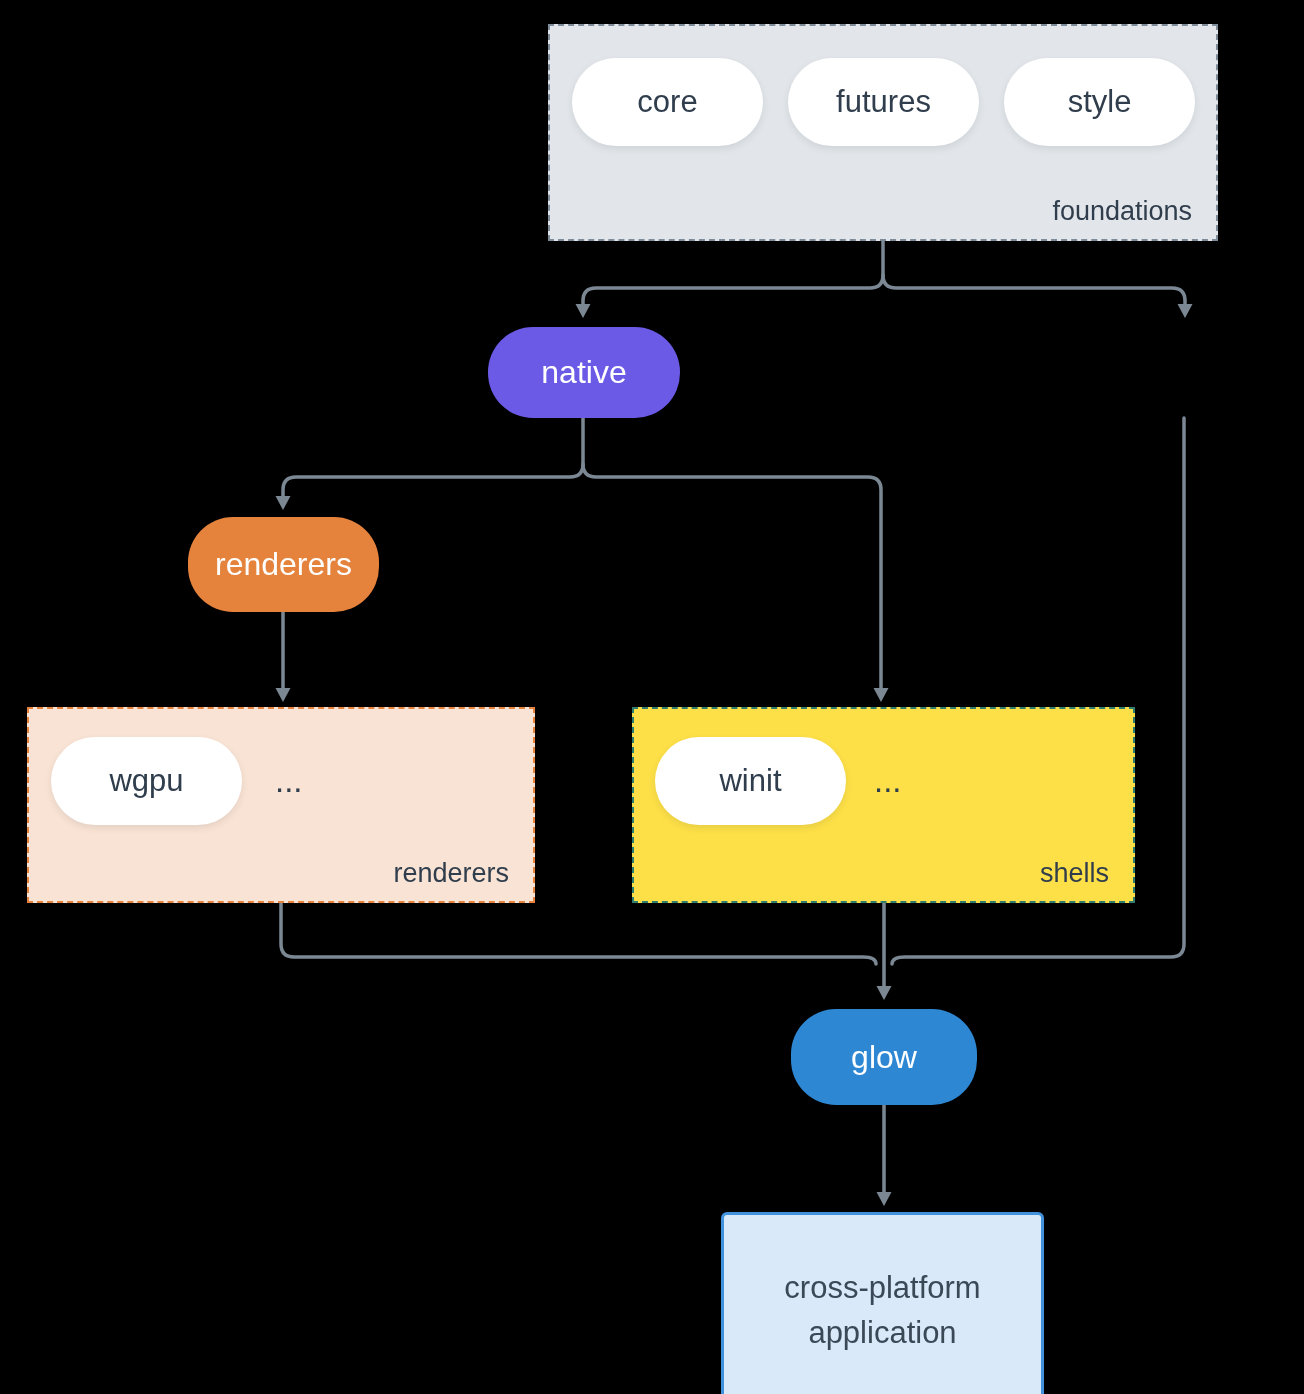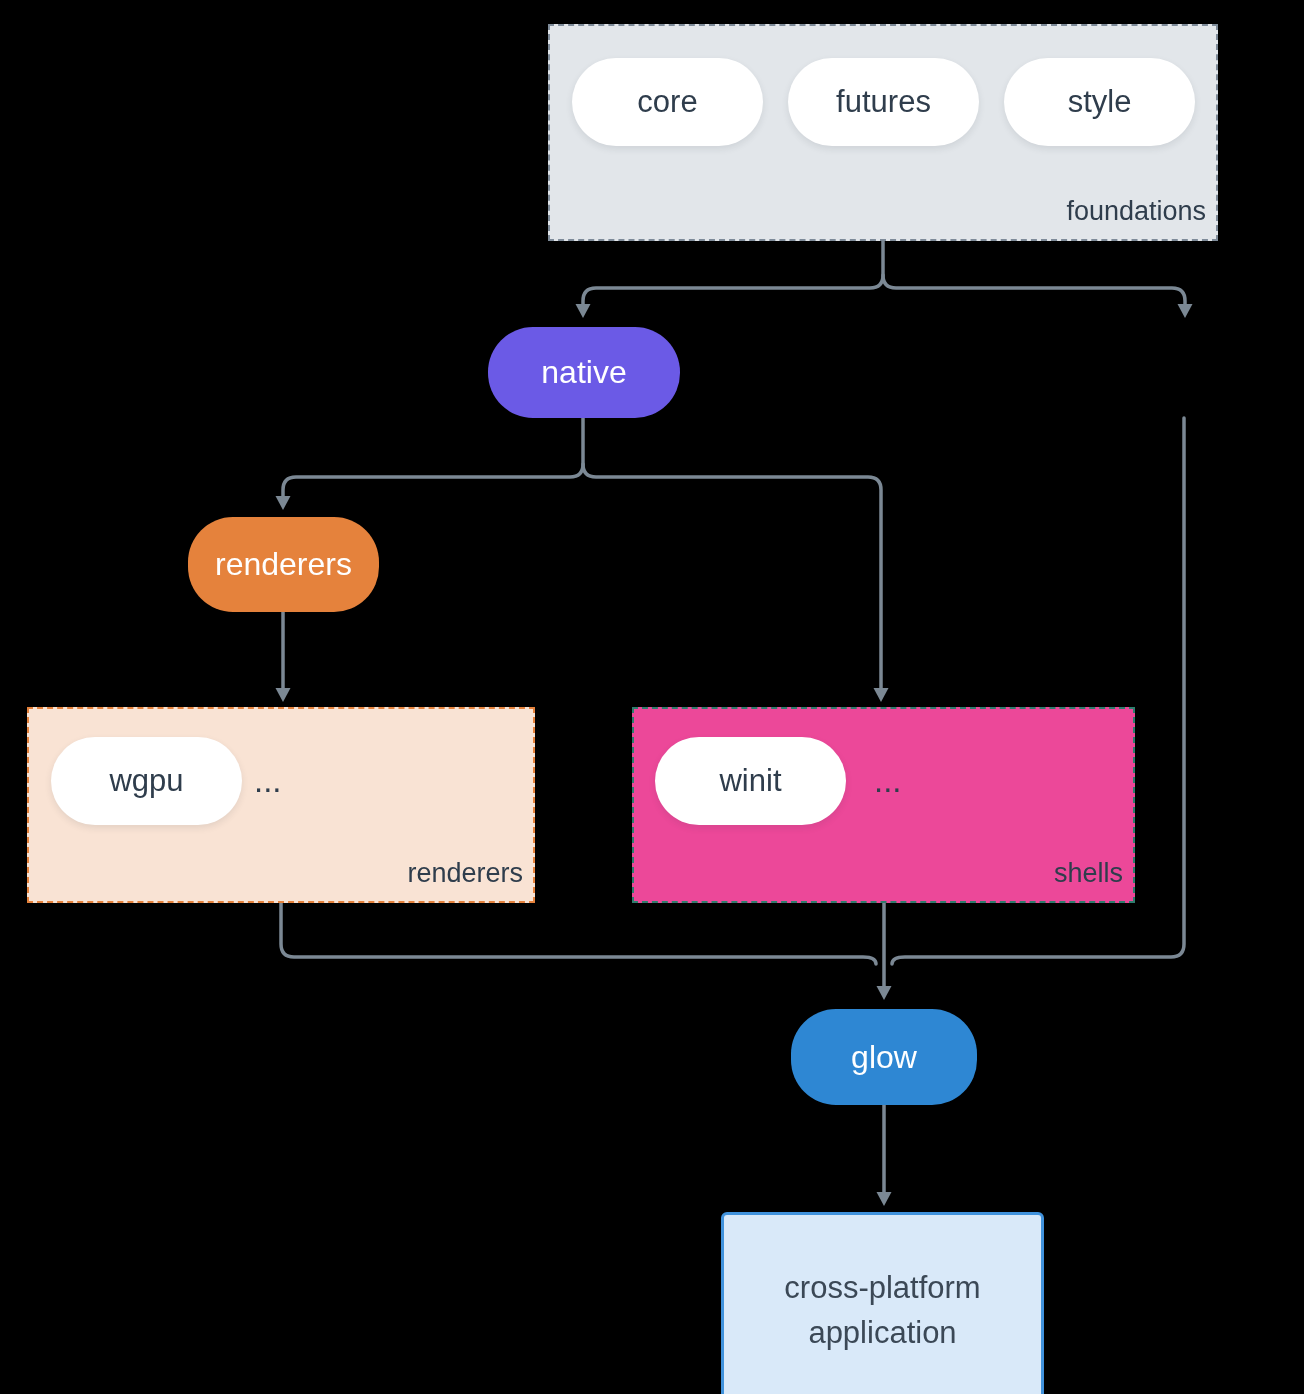--- a/index.html
+++ b/index.html
@@ -28,43 +28,43 @@
   }
   svg.edges polygon { fill: #7b8894; stroke: none; }
 
   .group {
     position: absolute;
     display: flex;
     align-items: flex-start;
   }
   .group .group-label {
     position: absolute;
-    right: 10px;
+    right: 24px;
     bottom: 12px;
     font-size: 27px;
     color: #2f3d4c;
   }
 
   .foundations {
     left: 548px; top: 24px; width: 670px; height: 217px;
     background: #e2e6ea;
     border: 2px dashed #7e8b99;
     padding: 32px 0 0 22px;
     gap: 25px;
   }
   .renderers {
     left: 27px; top: 707px; width: 508px; height: 196px;
     background: #f9e3d4;
     border: 2px dashed #e5823c;
     padding: 28px 0 0 22px;
-    gap: 11px;
+    gap: 32px;
   }
   .shells {
     left: 632px; top: 707px; width: 503px; height: 196px;
-    background: #ec4899;
+    background: #fde047;
     border: 2px dashed #2e7d6d;
     padding: 28px 0 0 21px;
     gap: 27px;
   }
 
   .pill {
     display: flex;
     align-items: center;
     justify-content: center;
     border-radius: 45px;

